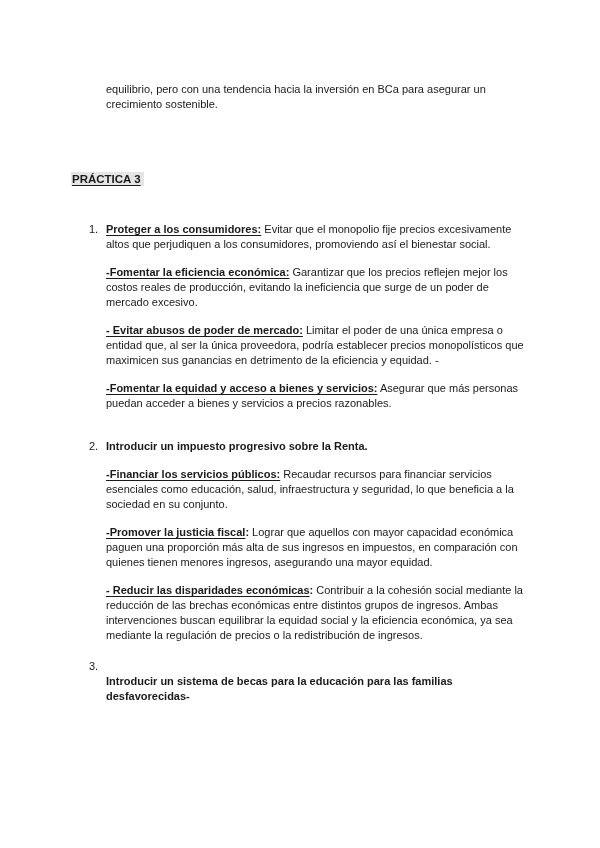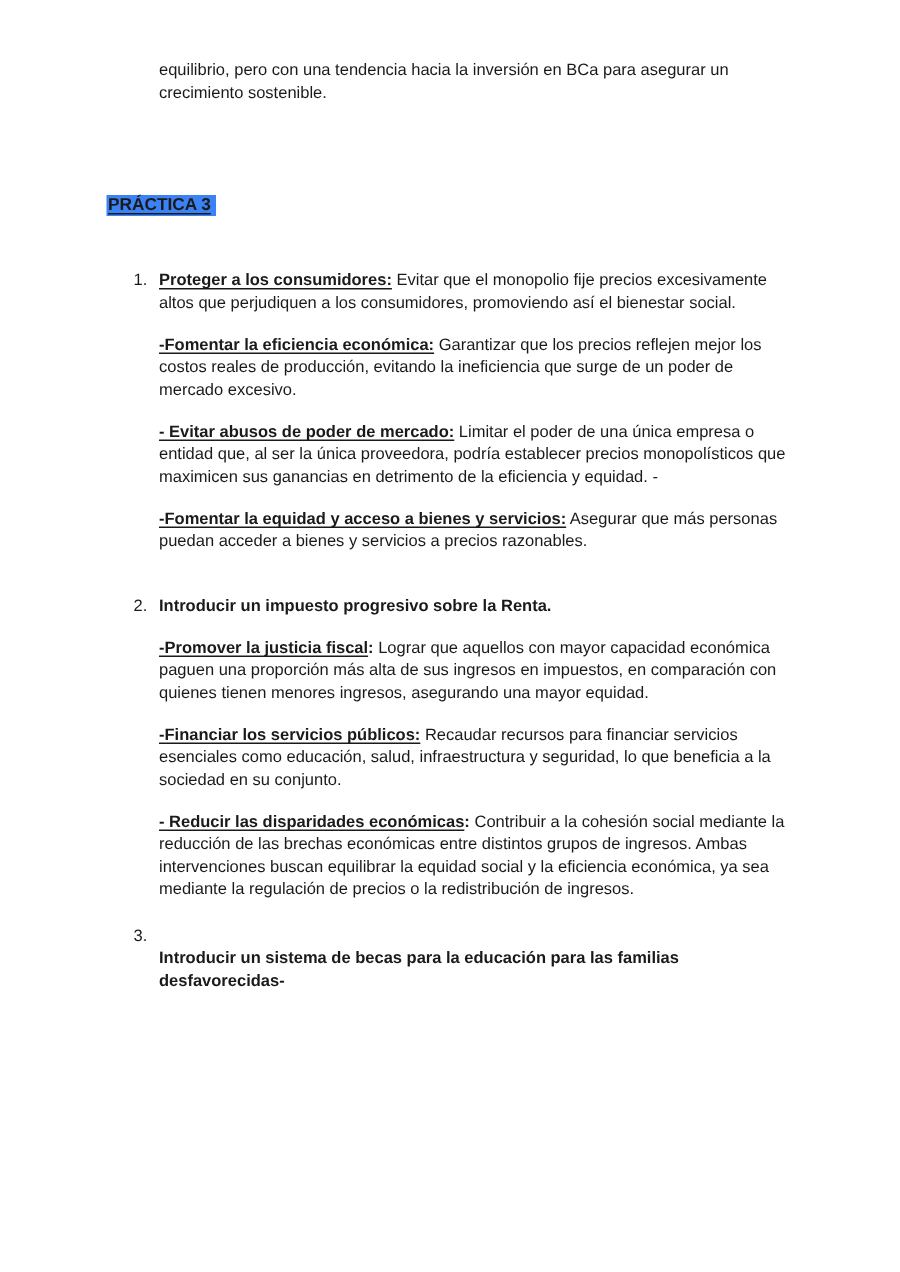--- a/index.html
+++ b/index.html
@@ -6,21 +6,21 @@
   .page {
     position: relative;
     width: 600px;
     height: 848px;
     box-sizing: border-box;
     background: #ffffff;
     color: #1a1a1a;
     font-family: "Liberation Sans", "DejaVu Sans", sans-serif;
     font-size: 11px;
     line-height: 15px;
-    padding: 40px 70px 0 71px;
+    padding: 82px 70px 0 71px;
     overflow: hidden;
   }
   .intro {
     margin: 0 0 0 35px;
   }
   .heading {
     margin: 60px 0 0 0;
     font-size: 11.5px;
     font-weight: bold;
     line-height: 15px;
@@ -65,44 +65,44 @@
     font-weight: bold;
   }
 </style>
 </head>
 <body>
 
 <div class="page">
 
   <p class="intro">equilibrio, pero con una tendencia hacia la inversión en BCa para asegurar un crecimiento sostenible.</p>
 
-  <h1 class="heading"><span class="hl" style="background-color: #3b82f6;">PRÁCTICA 3</span></h1>
+  <h1 class="heading"><span class="hl" style="background-color: #e5e5e5;">PRÁCTICA 3</span></h1>
 
   <div>
 
     <div class="item item-1">
       <span class="num">1.</span>
 
       <p class="para"><span class="lead">Proteger a los consumidores:</span><span class="colon"></span><span> Evitar que el monopolio fije precios excesivamente altos que perjudiquen a los consumidores, promoviendo así el bienestar social.</span></p>
 
       <p class="para"><span class="lead">-Fomentar la eficiencia económica:</span><span class="colon"></span><span> Garantizar que los precios reflejen mejor los costos reales de producción, evitando la ineficiencia que surge de un poder de mercado excesivo.</span></p>
 
       <p class="para"><span class="lead">- Evitar abusos de poder de mercado:</span><span class="colon"></span><span> Limitar el poder de una única empresa o entidad que, al ser la única proveedora, podría establecer precios monopolísticos que maximicen sus ganancias en detrimento de la eficiencia y equidad. -</span></p>
 
       <p class="para"><span class="lead">-Fomentar la equidad y acceso a bienes y servicios:</span><span class="colon"></span><span> Asegurar que más personas puedan acceder a bienes y servicios a precios razonables.</span></p>
     </div>
 
     <div class="item item-2">
       <span class="num">2.</span>
       <span class="title">Introducir un impuesto progresivo sobre la Renta.</span>
 
 
+      <p class="para"><span class="lead">-Financiar los servicios públicos:</span><span class="colon"></span><span> Recaudar recursos para financiar servicios esenciales como educación, salud, infraestructura y seguridad, lo que beneficia a la sociedad en su conjunto.</span></p>
+
       <p class="para"><span class="lead">-Promover la justicia fiscal</span><span class="colon">:</span><span> Lograr que aquellos con mayor capacidad económica paguen una proporción más alta de sus ingresos en impuestos, en comparación con quienes tienen menores ingresos, asegurando una mayor equidad.</span></p>
-
-      <p class="para"><span class="lead">-Financiar los servicios públicos:</span><span class="colon"></span><span> Recaudar recursos para financiar servicios esenciales como educación, salud, infraestructura y seguridad, lo que beneficia a la sociedad en su conjunto.</span></p>
 
       <p class="para"><span class="lead">- Reducir las disparidades económicas</span><span class="colon">:</span><span> Contribuir a la cohesión social mediante la reducción de las brechas económicas entre distintos grupos de ingresos. Ambas intervenciones buscan equilibrar la equidad social y la eficiencia económica, ya sea mediante la regulación de precios o la redistribución de ingresos.</span></p>
     </div>
 
     <div class="item item-3">
       <span class="num num-own-line">3.</span>
       <div class="title">Introducir un sistema de becas para la educación para las familias desfavorecidas-</div>
     </div>
 
   </div>

